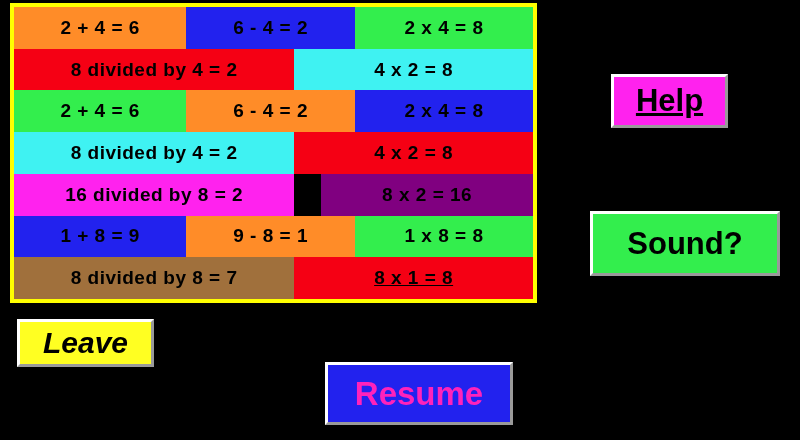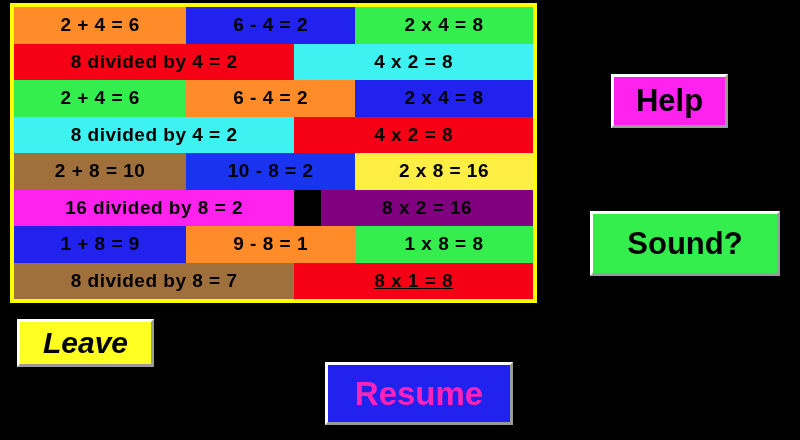--- a/index.html
+++ b/index.html
@@ -120,41 +120,36 @@
     </div>
     <div class="eq-row row-triple">
       <div class="eq-cell" style="background: rgb(51, 238, 77);">2 + 4 = 6</div>
       <div class="eq-cell" style="background: rgb(255, 140, 40);">6 - 4 = 2</div>
       <div class="eq-cell" style="background: rgb(34, 34, 238);">2 x 4 = 8</div>
     </div>
     <div class="eq-row row-double">
       <div class="eq-cell" style="background: rgb(63, 242, 242);">8 divided by 4 = 2</div>
       <div class="eq-cell" style="background: rgb(245, 0, 20);">4 x 2 = 8</div>
     </div>
-    <div class="eq-row row-triple">
-      <div class="eq-cell" style="background: rgb(160, 112, 60);">2 + 8 = 10</div>
-      <div class="eq-cell" style="background: rgb(26, 51, 238);">10 - 8 = 2</div>
-      <div class="eq-cell" style="background: rgb(255, 238, 68);">2 x 8 = 16</div>
-    </div>
     <div class="eq-row row-double">
       <div class="eq-cell" style="background: rgb(255, 34, 238);">16 divided by 8 = 2</div>
       <div class="eq-cell" style="background: rgb(128, 0, 128); margin-left: 27px;">8 x 2 = 16</div>
     </div>
     <div class="eq-row row-triple">
       <div class="eq-cell" style="background: rgb(34, 34, 238);">1 + 8 = 9</div>
       <div class="eq-cell" style="background: rgb(255, 140, 40);">9 - 8 = 1</div>
       <div class="eq-cell" style="background: rgb(51, 238, 77);">1 x 8 = 8</div>
     </div>
     <div class="eq-row row-double">
       <div class="eq-cell" style="background: rgb(160, 112, 60);">8 divided by 8 = 7</div>
       <div class="eq-cell" style="background: rgb(245, 0, 20); text-decoration: underline;">8 x 1 = 8</div>
     </div>
   </div>
 
-<div class="btn" id="help-button" style="background: rgb(255, 34, 238); color: rgb(0, 0, 0);">
+<div class="btn" id="help-button" style="background: rgb(255, 34, 238); color: rgb(0, 0, 0); text-decoration: underline;">
   <span>Help</span>
 </div>
 
 <div class="btn" id="sound-button" style="background: rgb(51, 238, 77); color: rgb(0, 0, 0);">
   <span>Sound?</span>
 </div>
 
 <div class="btn" id="leave-button" style="background: rgb(255, 255, 34); color: rgb(0, 0, 0);">
   <span>Leave</span>
 </div>

